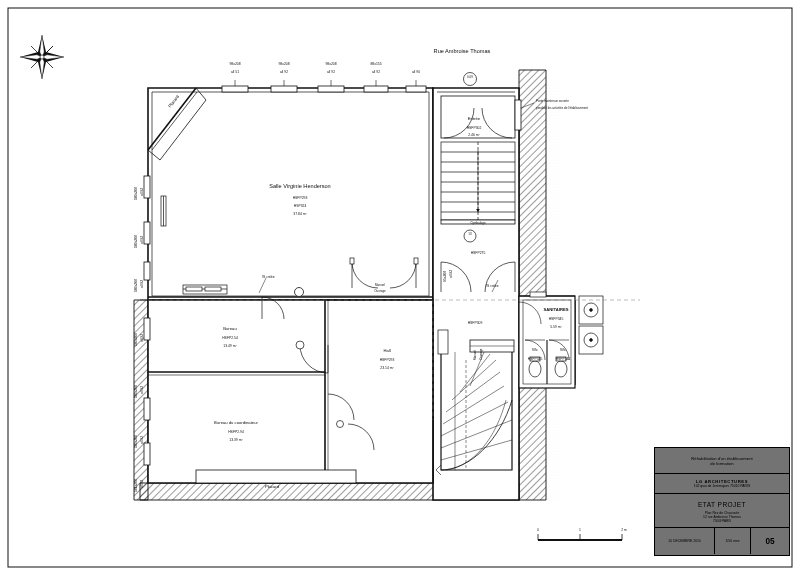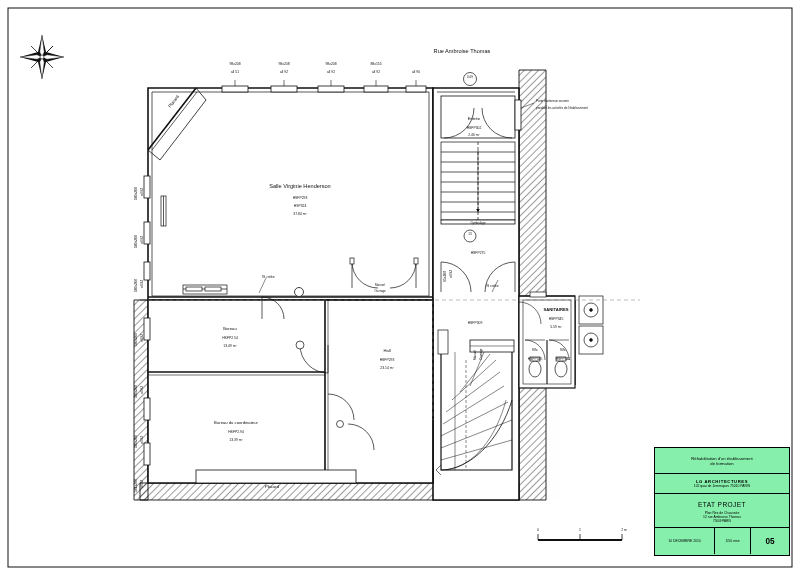--- a/index.html
+++ b/index.html
@@ -10,21 +10,21 @@
   .c{text-align:center;transform:translateX(-50%);}
   .rot90{transform-origin:0 0;transform:rotate(-90deg);}
   .tiny{font-size:3.4px;}
   .tiny2{font-size:3.0px;}
   .sm{font-size:4.2px;}
   .md{font-size:5.6px;}
   .lg{font-size:6.6px;}
   .xl{font-size:8.2px;}
   .b{font-weight:bold;}
   
-  #titleblock{position:absolute;left:654px;top:447px;width:134px;height:107px;border:1.1px solid #000;background:#86efac;}
+  #titleblock{position:absolute;left:654px;top:447px;width:134px;height:107px;border:1.1px solid #000;background:#737373;}
   .tbrow{border-bottom:1px solid #000;box-sizing:border-box;}
   .tbcell{display:flex;align-items:center;justify-content:center;flex-direction:column;box-sizing:border-box;}
   #tb-foot{display:flex;height:26px;}
   #tb-foot>div{border-right:1px solid #000;display:flex;align-items:center;justify-content:center;box-sizing:border-box;}
   #tb-foot>div:last-child{border-right:none;}
 </style>
 </head>
 <body>
 
 <div id="sheet">

